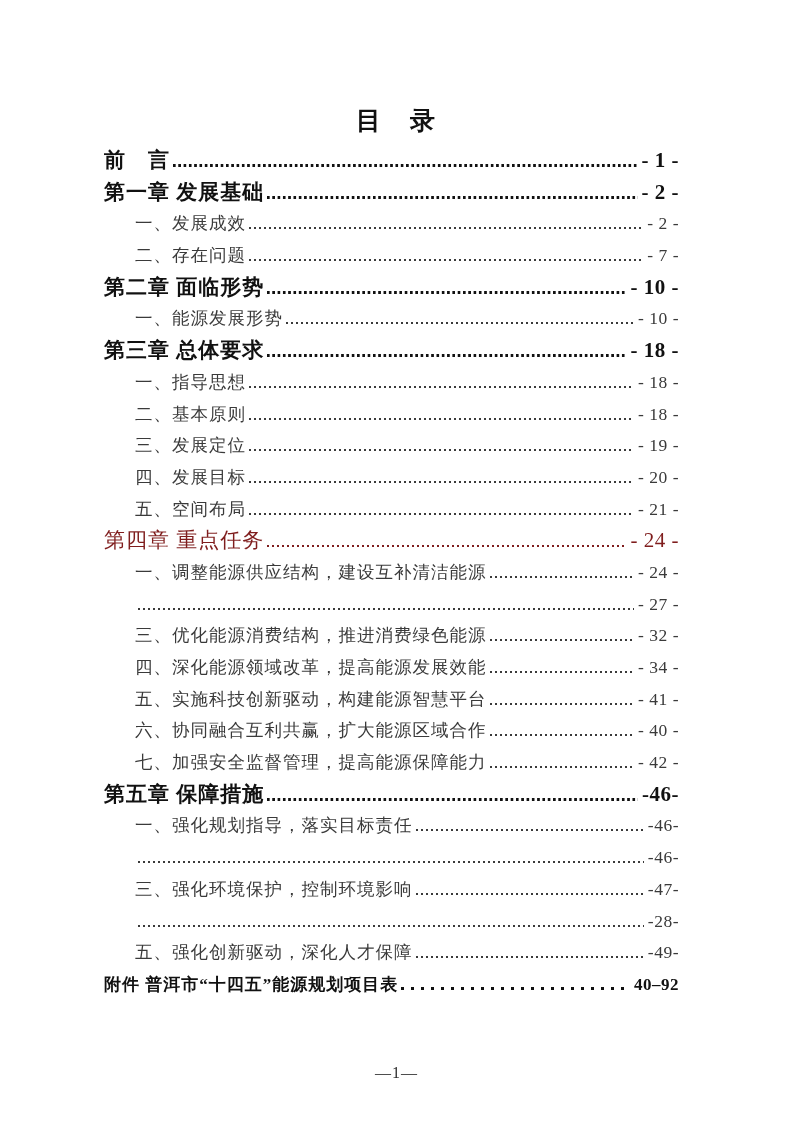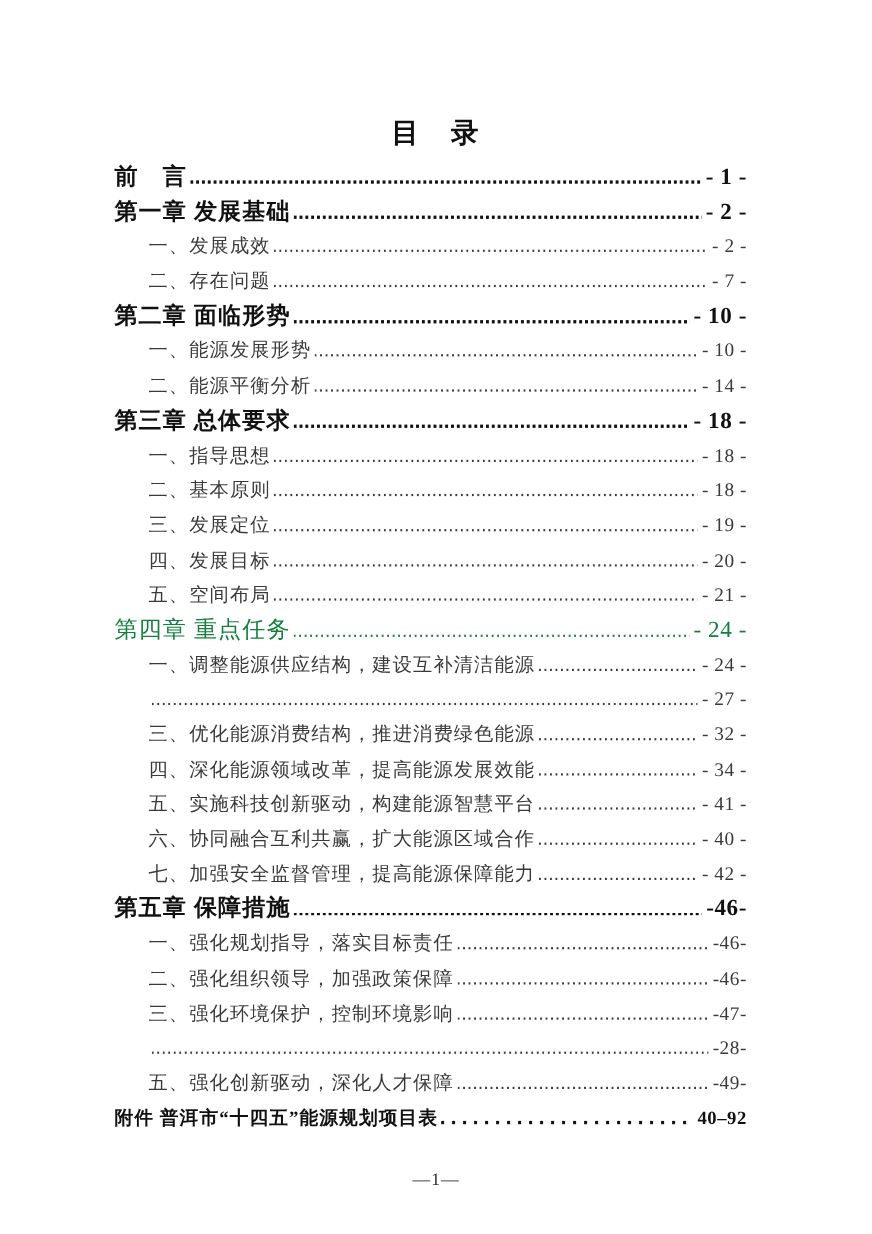--- a/index.html
+++ b/index.html
@@ -70,21 +70,21 @@
     font-size: 17.5px;
     color: #3a3a3a;
     letter-spacing: 0.5px;
   }
   .toc-row.section .dots {
     height: 2px;
     background-image: linear-gradient(to right, currentColor 0 1.8px, transparent 1.8px 100%);
     background-size: 5px 2px;
   }
   .toc-row.chapter.normal {
-    color: #15803d;
+    color: #7f1d1d;
     font-weight: 400;
   }
   .toc-row.chapter.normal .dots {
     height: 2px;
     background-image: linear-gradient(to right, currentColor 0 1.8px, transparent 1.8px 100%);
     background-size: 5px 2px;
   }
   .toc-row.bold {
     font-weight: 700;
     color: #111111;
@@ -147,25 +147,20 @@
     <span class="dots"></span>
     <span class="pg">- 10 -</span>
   </div>
 
   <div class="toc-row section normal">
     <span class="label">一、能源发展形势</span>
     <span class="dots"></span>
     <span class="pg">- 10 -</span>
   </div>
 
-  <div class="toc-row section normal">
-    <span class="label">二、能源平衡分析</span>
-    <span class="dots"></span>
-    <span class="pg">- 14 -</span>
-  </div>
 
   <div class="toc-row chapter bold">
     <span class="label">第三章 总体要求</span>
     <span class="dots"></span>
     <span class="pg">- 18 -</span>
   </div>
 
   <div class="toc-row section normal">
     <span class="label">一、指导思想</span>
     <span class="dots"></span>
@@ -249,21 +244,20 @@
     <span class="pg">-46-</span>
   </div>
 
   <div class="toc-row section normal">
     <span class="label">一、强化规划指导，落实目标责任</span>
     <span class="dots"></span>
     <span class="pg">-46-</span>
   </div>
 
   <div class="toc-row section normal">
-    <span class="label">二、强化组织领导，加强政策保障</span>
     <span class="dots"></span>
     <span class="pg">-46-</span>
   </div>
 
   <div class="toc-row section normal">
     <span class="label">三、强化环境保护，控制环境影响</span>
     <span class="dots"></span>
     <span class="pg">-47-</span>
   </div>
 

